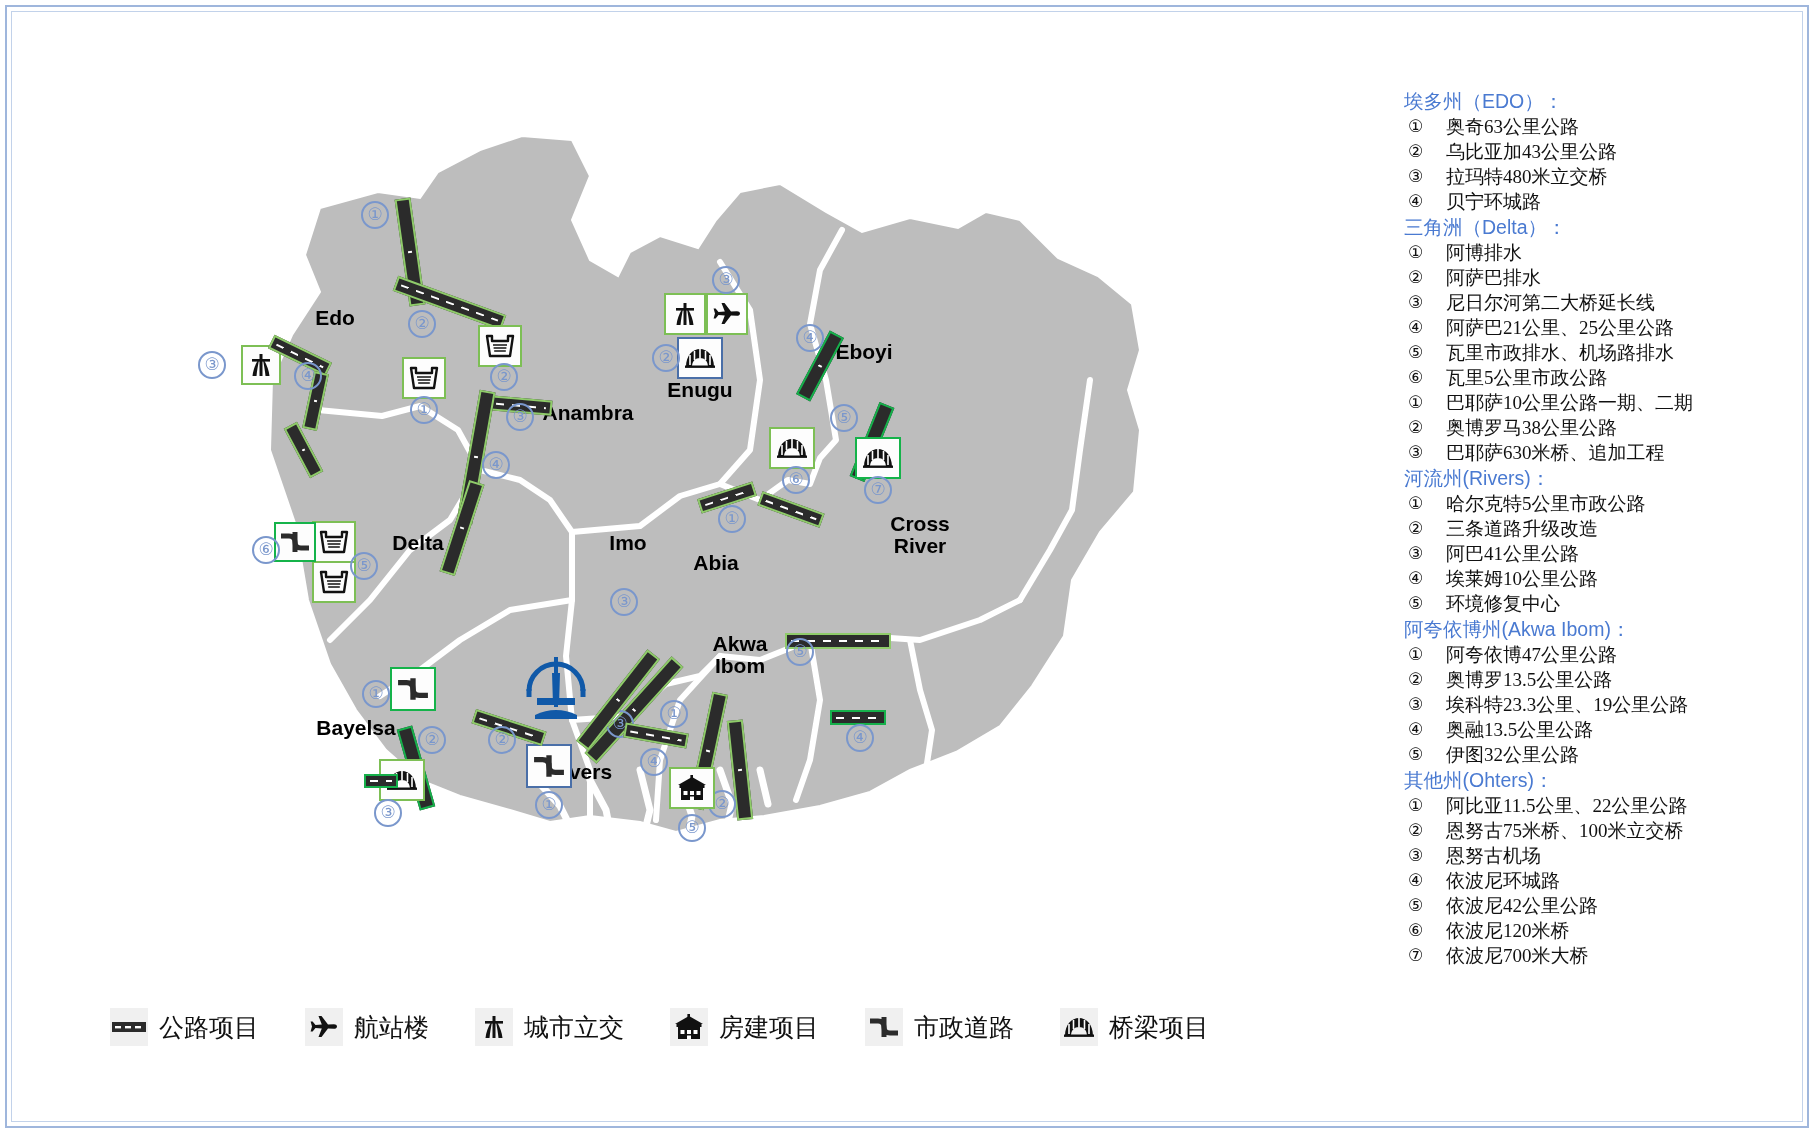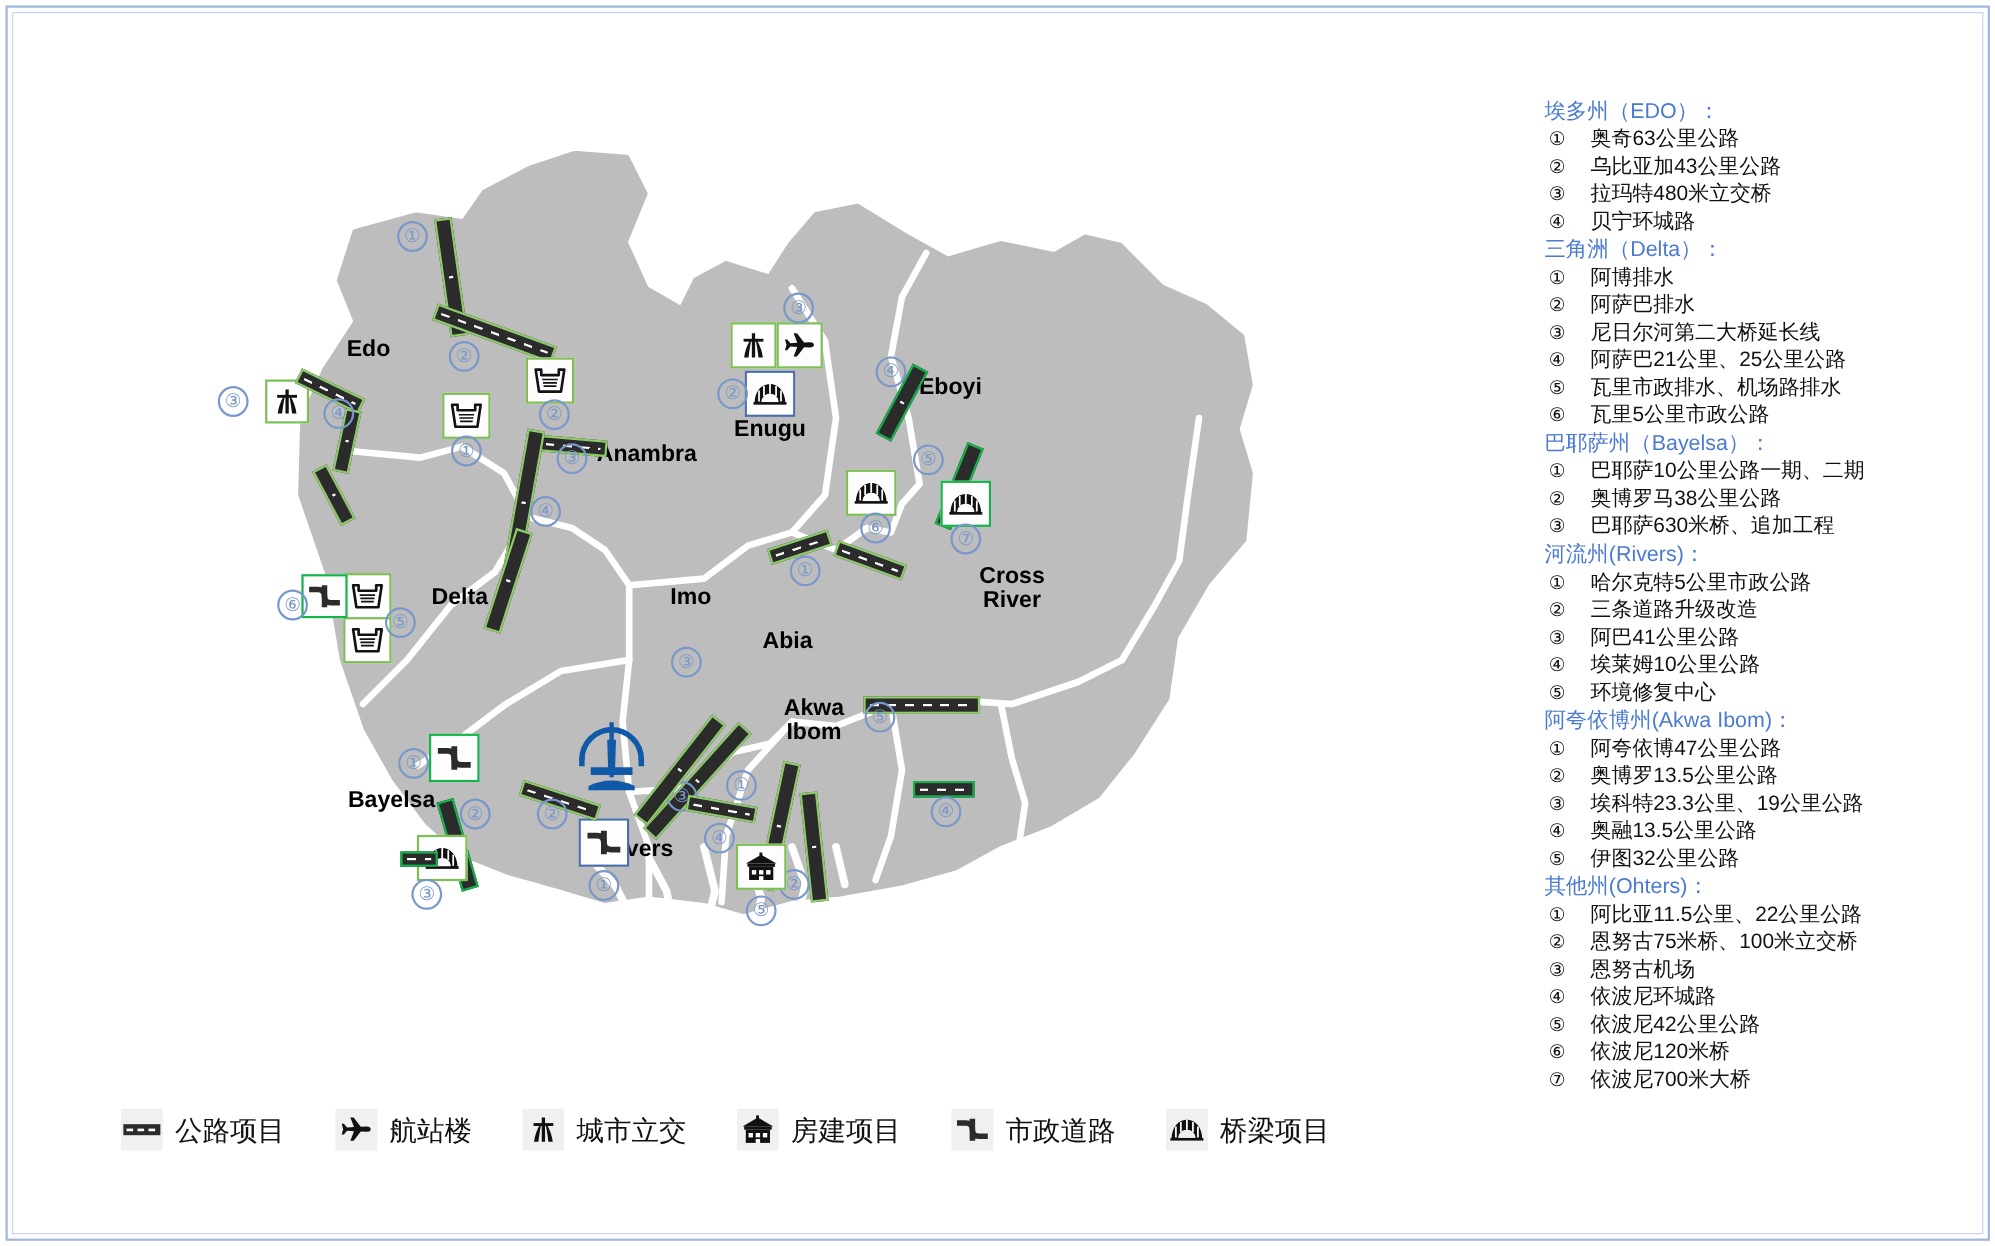--- a/index.html
+++ b/index.html
@@ -134,21 +134,21 @@
     white-space: nowrap;
   }
   .proj-num {
     width: 42px;
     flex: none;
     color: #111;
     font-size: 17px;
     text-align: left;
     padding-left: 4px;
   }
-  .proj-text { font-size: 19px; color: #111; }
+  .proj-text { font-size: 19px; color: #111; font-family: Liberation Serif, serif; }
 
   
   #legend {
     position: absolute;
     left: 110px; top: 1008px;
     display: flex;
     align-items: center;
     gap: 46px;
   }
   .legend-item { display: flex; align-items: center; gap: 11px; }
@@ -231,21 +231,21 @@
                L 600,740 L 556,752 L 520,742 L 470,736 L 430,742 L 390,730
                L 340,716 L 300,700 L 266,670 L 236,630 L 210,584 L 188,520 Z" fill="none" stroke="#ffffff" stroke-width="2"></path>
     </svg>
 
     <div class="state-label" style="left:215px; top:238px;">Edo</div>
     <div class="state-label" style="left:298px; top:463px;">Delta</div>
     <div class="state-label" style="left:468px; top:333px;">Anambra</div>
     <div class="state-label" style="left:580px; top:310px;">Enugu</div>
     <div class="state-label" style="left:744px; top:272px;">Eboyi</div>
     <div class="state-label" style="left:508px; top:463px;">Imo</div>
-    <div class="state-label" style="left:596px; top:503px;">Abia</div>
+    <div class="state-label" style="left:596px; top:483px;">Abia</div>
     <div class="state-label" style="left:800px; top:455px;">Cross
 River</div>
     <div class="state-label" style="left:620px; top:575px;">Akwa
 Ibom</div>
     <div class="state-label" style="left:236px; top:648px;">Bayelsa</div>
     <div class="state-label" style="left:460px; top:692px;">Rivers</div>
 
     <div class="road" style="left:282px; top:118px; width:16px; height:108px; transform:rotate(-8deg);"></div>
     <div class="idx" style="left:255px; top:135px;">①</div>
 
@@ -532,21 +532,20 @@
       </div>
     <div class="proj-row">
       <span class="proj-num">⑤</span>
       <span class="proj-text">瓦里市政排水、机场路排水</span>
       </div>
     <div class="proj-row">
       <span class="proj-num">⑥</span>
       <span class="proj-text">瓦里5公里市政公路</span>
       </div>
 
-    <div class="grp-title">巴耶萨州（Bayelsa）：</div>
     <div class="proj-row">
       <span class="proj-num">①</span>
       <span class="proj-text">巴耶萨10公里公路一期、二期</span>
       </div>
     <div class="proj-row">
       <span class="proj-num">②</span>
       <span class="proj-text">奥博罗马38公里公路</span>
       </div>
     <div class="proj-row">
       <span class="proj-num">③</span>

